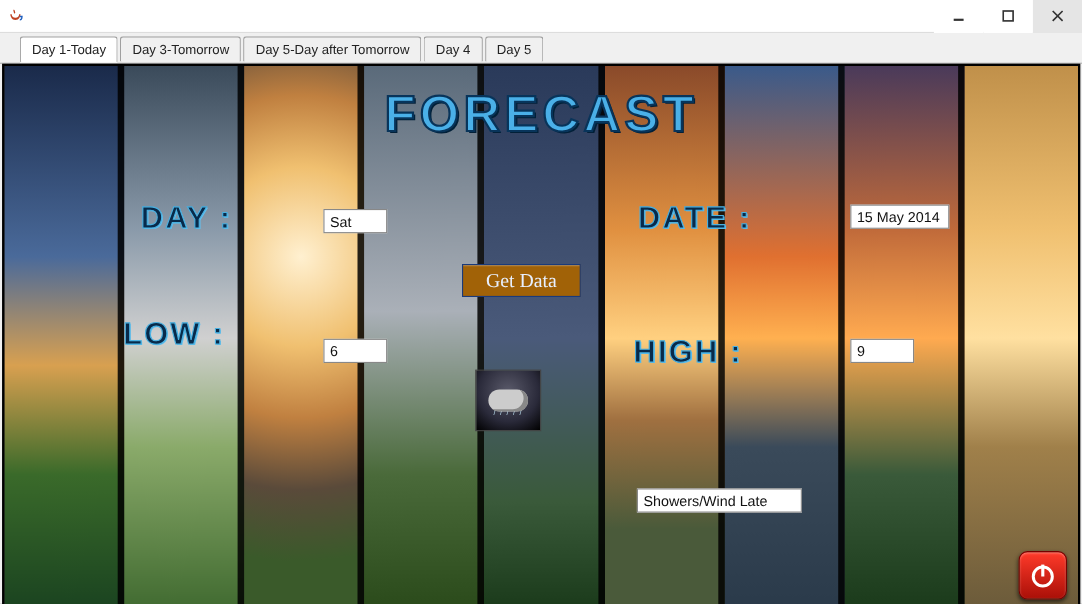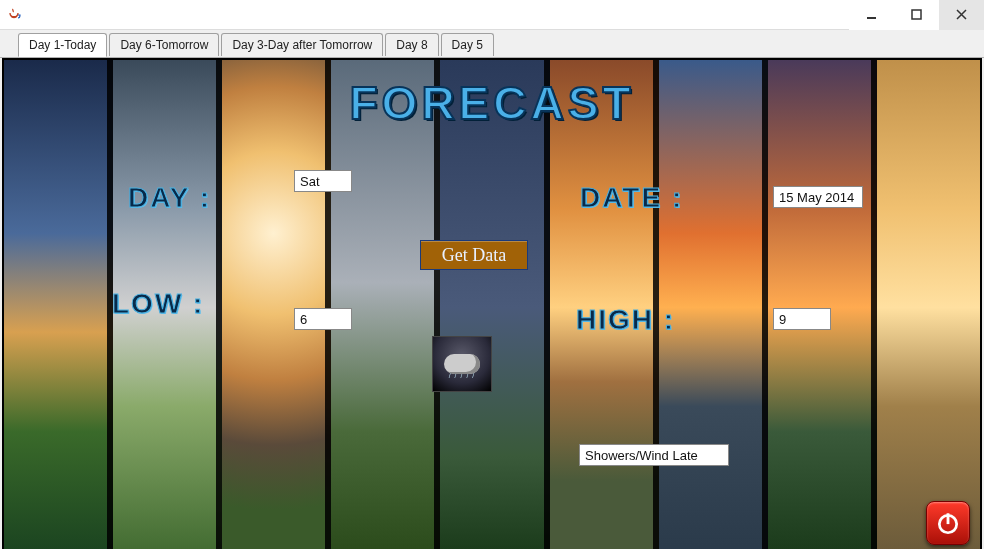--- a/index.html
+++ b/index.html
@@ -208,43 +208,43 @@
   </button>
   <button class="win-btn close">
     <svg viewBox="0 0 11 11">
         <path d="M1 1 L10 10 M10 1 L1 10" stroke="#333" stroke-width="1.5"></path>
       </svg>
   </button>
 </div>
 
 <div class="tabbar">
   <div class="tab active">Day 1-Today</div>
-  <div class="tab">Day 6-Tomorrow</div>
-  <div class="tab">Day 3-Day after Tomorrow</div>
-  <div class="tab">Day 8</div>
+  <div class="tab">Day 3-Tomorrow</div>
+  <div class="tab">Day 5-Day after Tomorrow</div>
+  <div class="tab">Day 4</div>
   <div class="tab">Day 5</div>
 </div>
 
 <div class="content">
   <div class="skies">
     <div class="sky sky1"></div>
       <div class="sky sky2"></div>
       <div class="sky sky3"></div>
     <div class="sky sky4"></div>
       <div class="sky sky5"></div>
       <div class="sky sky6"></div>
     <div class="sky sky7"></div>
       <div class="sky sky8"></div>
       <div class="sky sky9"></div>
   </div>
 
   <div class="forecast-title">FORECAST</div>
 
   <div class="field-label" style="left:124px; top:122px;">DAY :</div>
-  <div class="value-box" style="left:290px; top:110px; width:58px;">Sat</div>
+  <div class="value-box" style="left:290px; top:130px; width:58px;">Sat</div>
 
   <div class="field-label" style="left:576px; top:122px;">DATE :</div>
   <div class="value-box" style="left:769px; top:126px; width:90px;">15 May 2014</div>
 
   <button class="get-data">Get Data</button>
 
   <div class="field-label" style="left:108px; top:228px;">LOW :</div>
   <div class="value-box" style="left:290px; top:248px; width:58px;">6</div>
 
   <div class="field-label" style="left:572px; top:244px;">HIGH :</div>

